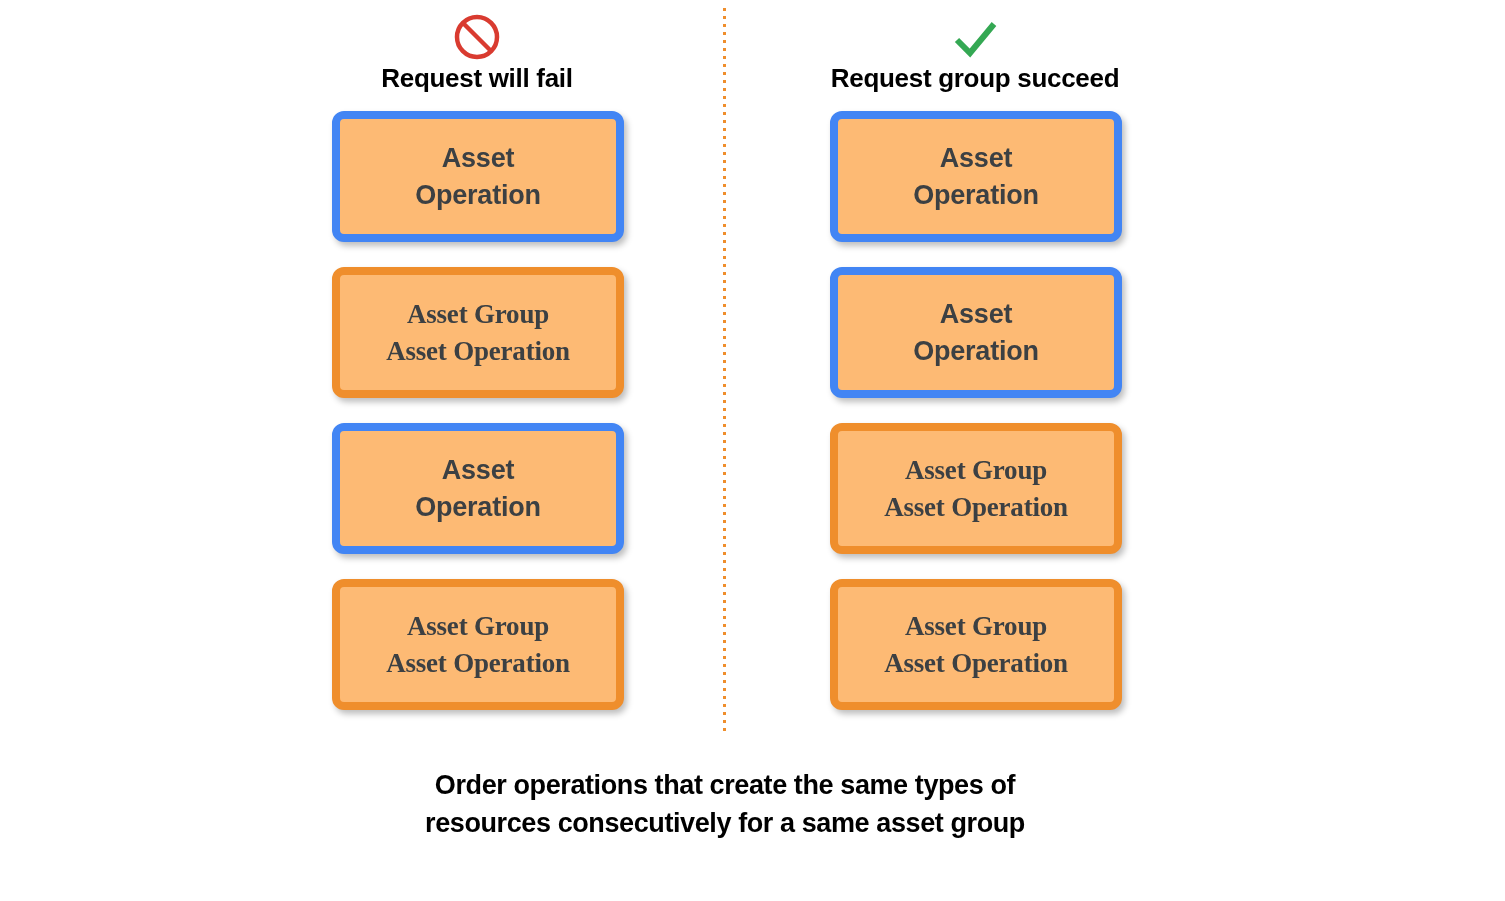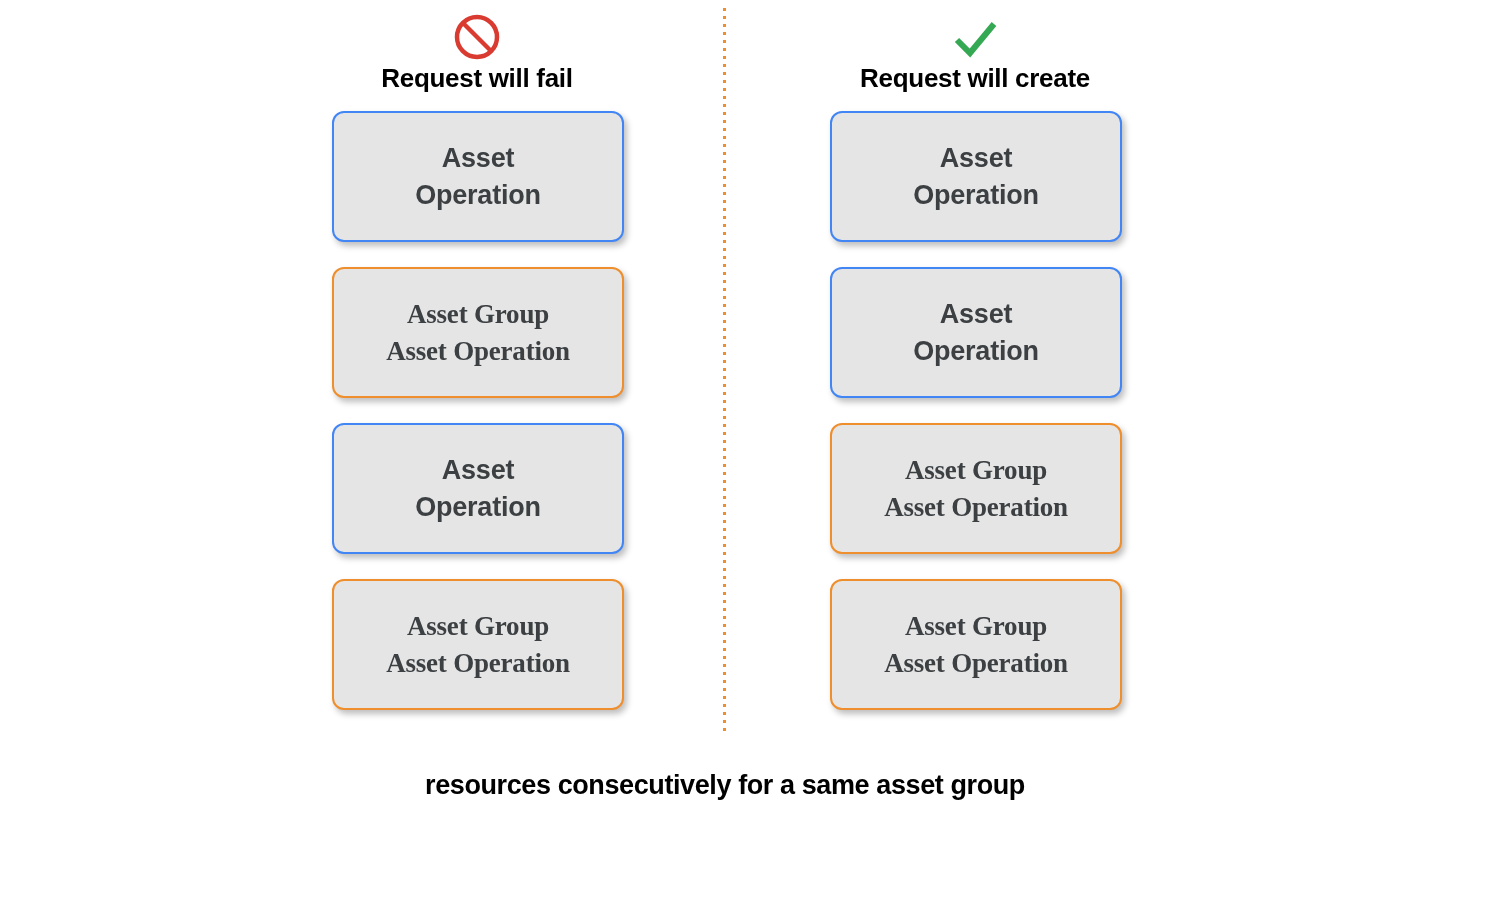--- a/index.html
+++ b/index.html
@@ -74,22 +74,22 @@
     top: 111px;
     left: 20px;
     width: 292px;
   }
   .card {
     box-sizing: border-box;
     width: 292px;
     height: 131px;
     margin-bottom: 25px;
     border-radius: 12px;
-    border: 2px solid #1d4ed8;
-    background: #e5e5e5;
+    border: 8px solid #1d4ed8;
+    background: #fdba74;
     box-shadow: 3px 4px 6px rgba(0,0,0,0.26);
     display: flex;
     flex-direction: column;
     align-items: center;
     justify-content: center;
     text-align: center;
   }
   .card.blue   { border-color: #4285f4; }
   .card.orange { border-color: #ef8e2c; font-family: Liberation Serif, serif; }
 
@@ -151,21 +151,21 @@
         <span class="card-line">Asset Operation</span>
       </div>
     </div>
   </div>
 
   <div class="column succeed">
     <div class="col-head">
       <svg class="head-icon" viewBox="0 0 56 50">
         <polyline points="10,28 23,41 47,12" fill="none" stroke="#34a853" stroke-width="6" stroke-linecap="butt" stroke-linejoin="miter"></polyline>
       </svg>
-      <div class="head-label">Request will create</div>
+      <div class="head-label">Request group succeed</div>
     </div>
 
     <div class="card-list">
       <div class="card blue">
         <span class="card-line">Asset</span>
         <span class="card-line">Operation</span>
       </div>
       <div class="card blue">
         <span class="card-line">Asset</span>
         <span class="card-line">Operation</span>
@@ -175,16 +175,17 @@
         <span class="card-line">Asset Operation</span>
       </div>
       <div class="card orange">
         <span class="card-line">Asset Group</span>
         <span class="card-line">Asset Operation</span>
       </div>
     </div>
   </div>
 
   <div class="caption">
+    <span class="caption-line">Order operations that create the same types of</span>
     <span class="caption-line">resources consecutively for a same asset group</span>
   </div>
 
 </div>
 
 </body></html>

